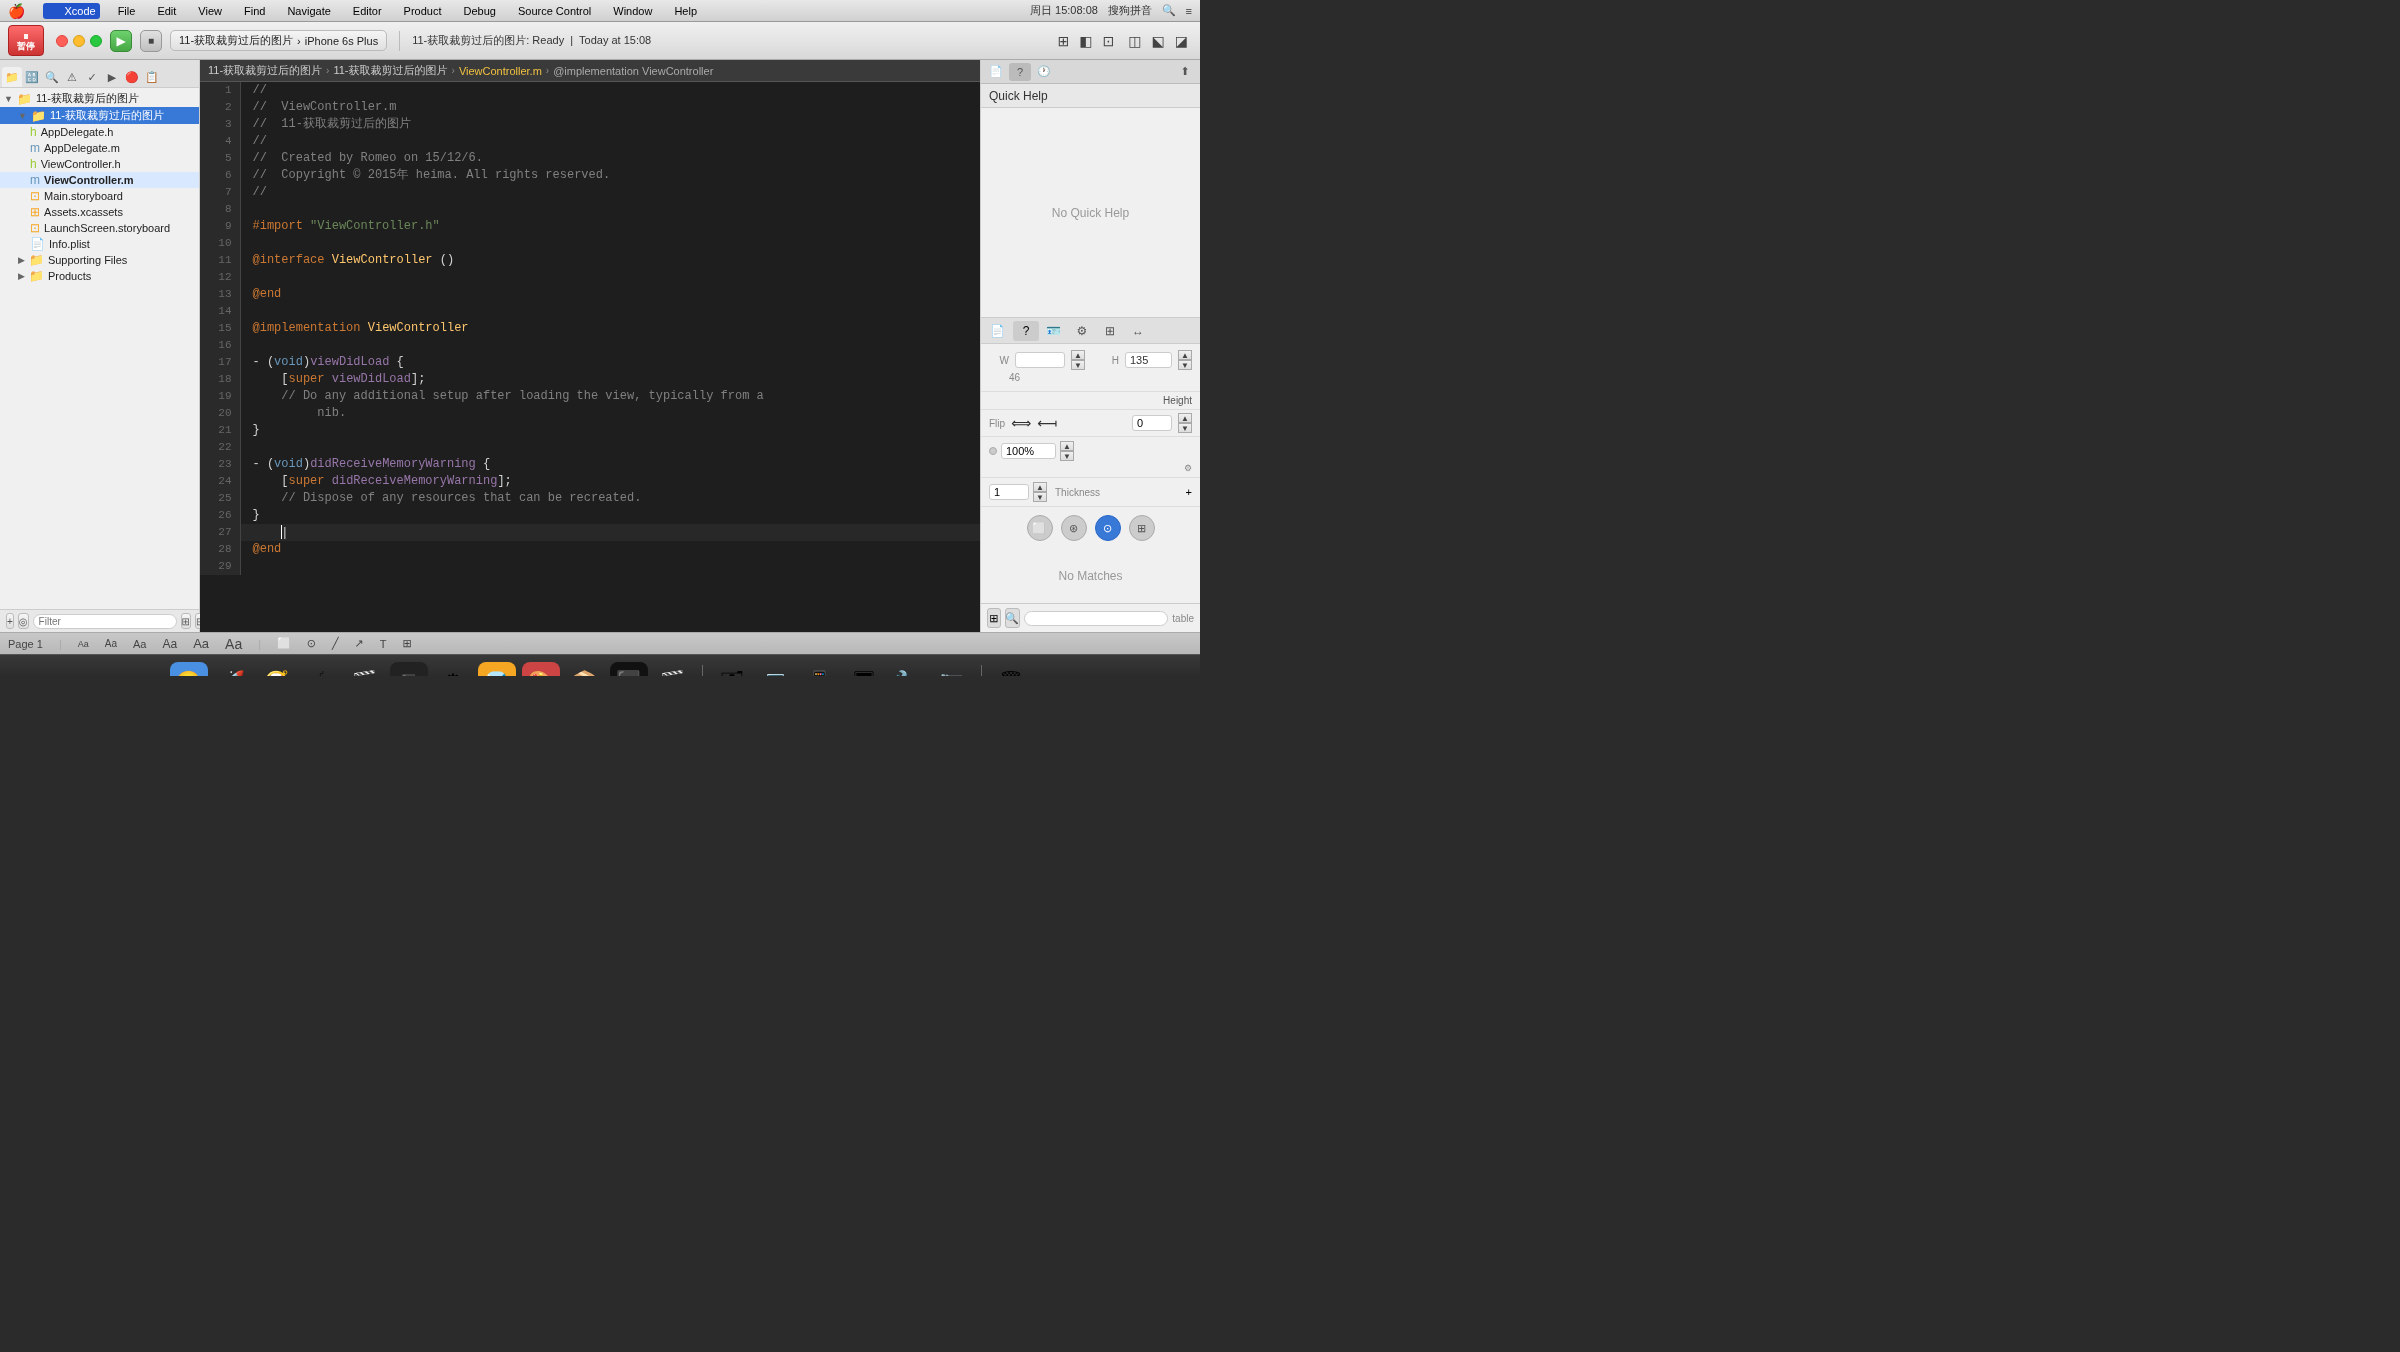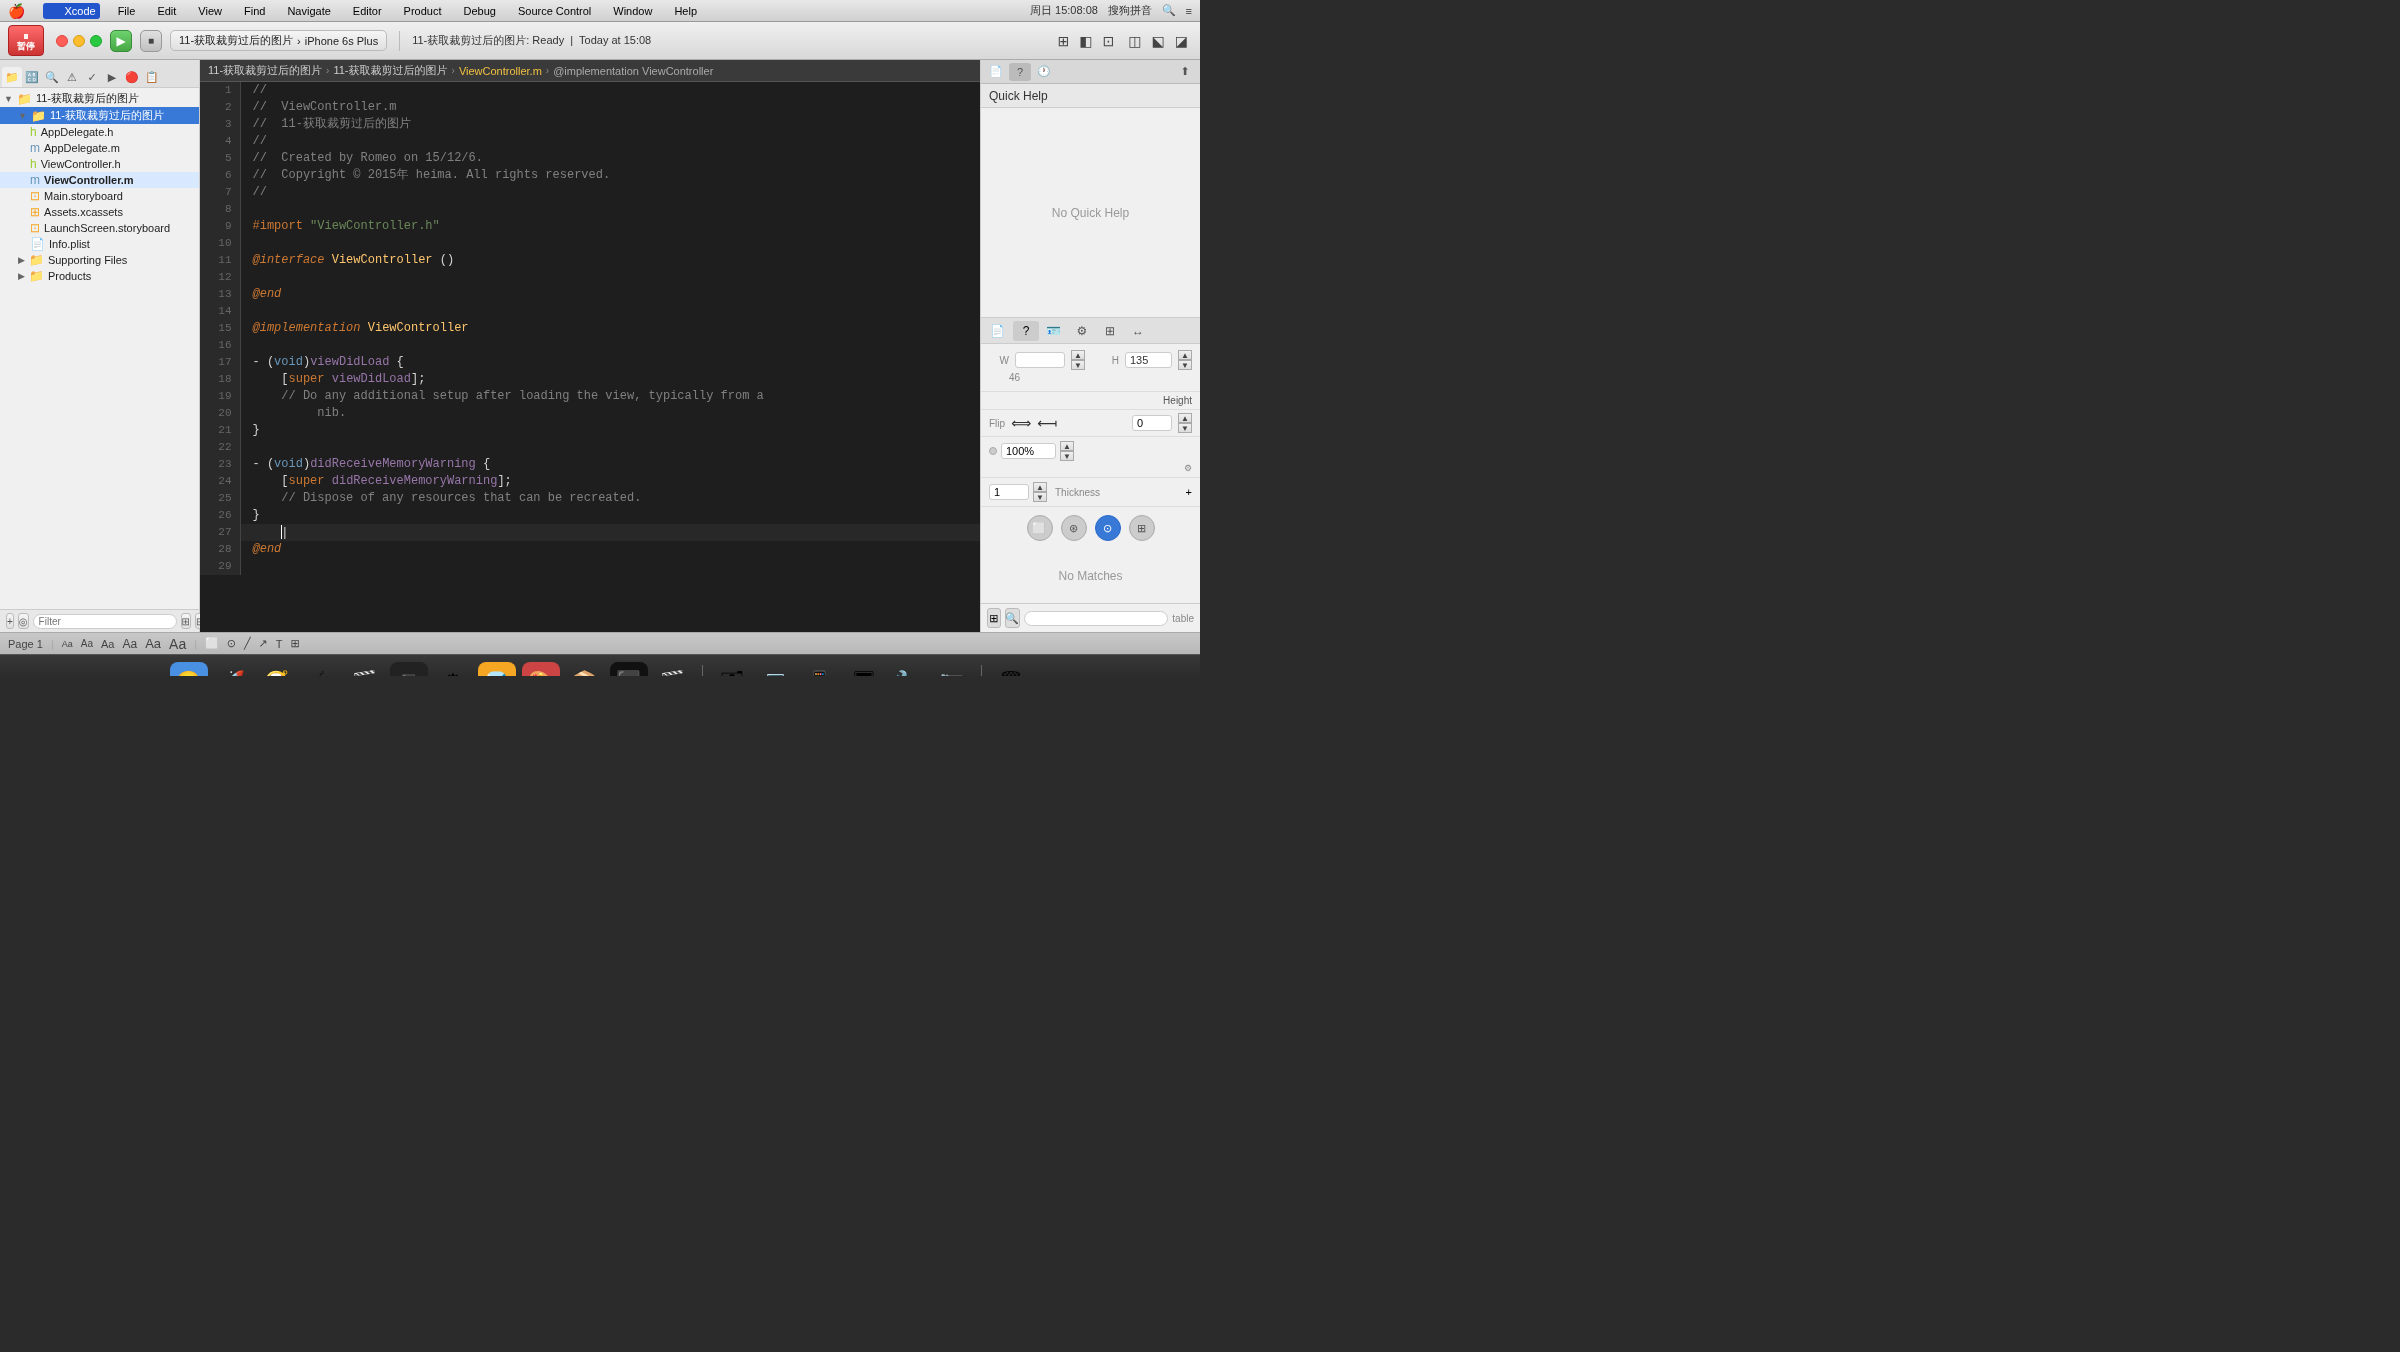--- a/index.html
+++ b/index.html
@@ -220,21 +220,21 @@
       white-space: pre;
       vertical-align: top;
     }
     
     .kw { color: #cc7832; }
     .kw3 { color: #6897bb; }
     .str { color: #6a8759; }
     .com { color: #808080; }
     .cls { color: #ffc66d; }
     .sel { color: #9876aa; }
-    .at { color: #cc7832; font-style: italic; }
+    .at { color: #cc7832; }
     .cursor-line { background: #282828; }
     .caret { display: inline-block; width: 1px; background: #fff; height: 14px; vertical-align: middle; animation: blink 1s infinite; }
     @keyframes blink { 0%,100%{opacity:1} 50%{opacity:0} }
 
     
     .quick-help-panel {
       width: 220px;
       background: #f0f0f0;
       border-left: 1px solid #ccc;
       display: flex;
@@ -349,21 +349,21 @@
     
     .status-bar {
       height: 22px;
       background: linear-gradient(to bottom, #c8c8c8, #b8b8b8);
       border-top: 1px solid #aaa;
       display: flex;
       align-items: center;
       padding: 0 8px;
       font-size: 11px;
       color: #444;
-      gap: 8px;
+      gap: 16px;
     }
 
     
     .dock {
       height: 52px;
       background: linear-gradient(to bottom, #383838, #1a1a1a);
       border-top: 1px solid #555;
       display: flex;
       align-items: center;
       justify-content: center;

